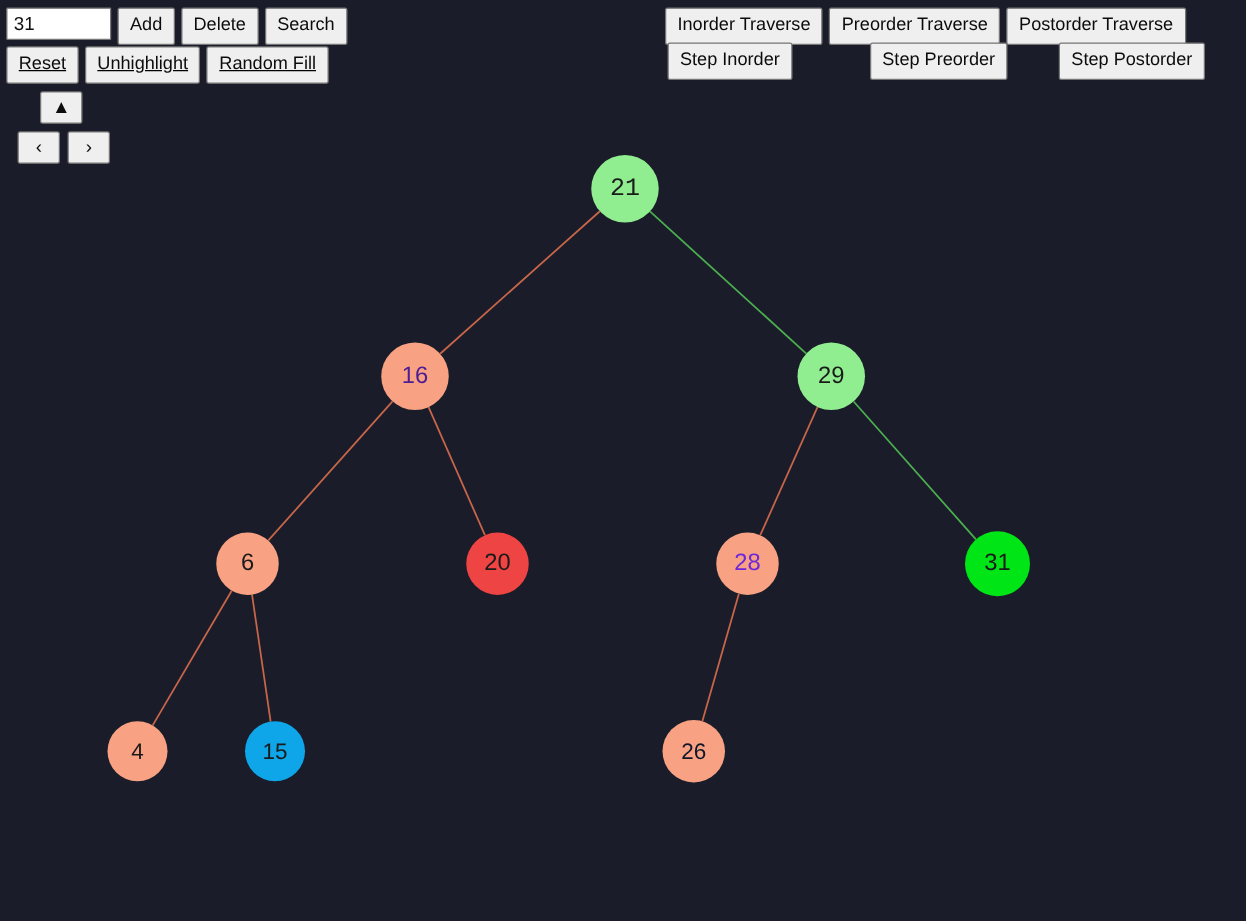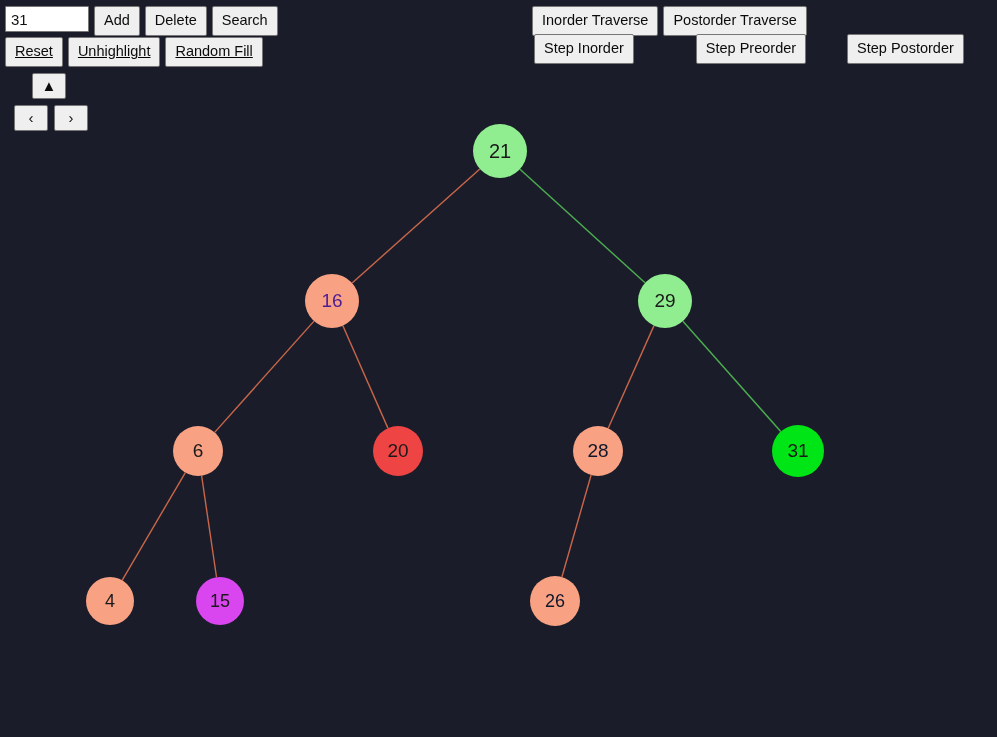--- a/index.html
+++ b/index.html
@@ -147,20 +147,21 @@
   <button class="nav-btn" id="nav-left">
     <span class="glyph">‹</span>
   </button>
   <button class="nav-btn" id="nav-right">
     <span class="glyph">›</span>
   </button>
 </div>
 
 <div class="toolbar" id="toolbar-right-row1">
   <button class="btn">Inorder Traverse</button>
+  <button class="btn">Preorder Traverse</button>
   <button class="btn">Postorder Traverse</button>
 </div>
 
 <div class="toolbar" id="toolbar-right-row2">
   <button class="btn" id="btn-step-inorder">Step Inorder</button>
   <button class="btn" id="btn-step-preorder">Step Preorder</button>
   <button class="btn" id="btn-step-postorder">Step Postorder</button>
 </div>
 
 <svg id="tree-canvas" viewBox="0 0 997 737">
@@ -168,43 +169,43 @@
     <line x1="519.9783819816905" y1="169.16216543790043" x2="645.0216180183095" y2="282.83783456209954" stroke="#4caf50" stroke-width="1.4"></line>
     <line x1="314.0122396765076" y1="321.13555260092437" x2="214.65533363286335" y2="432.35596981395895" stroke="#c9664a" stroke-width="1.4"></line>
     <line x1="342.8739425851825" y1="325.7135058754147" x2="387.93153464334955" y2="428.11712418943085" stroke="#c9664a" stroke-width="1.4"></line>
     <line x1="653.9885332890859" y1="325.65253741249427" x2="608.1958025101056" y2="428.1735764699127" stroke="#c9664a" stroke-width="1.4"></line>
     <line x1="682.9127310442707" y1="321.20232824541813" x2="780.7507034388505" y2="431.5459061340418" stroke="#4caf50" stroke-width="1.4"></line>
     <line x1="185.34963471542852" y1="472.5631226441559" x2="122.1443506731886" y2="580.2994022616103" stroke="#c9664a" stroke-width="1.4"></line>
     <line x1="201.62785468570692" y1="475.7353728570926" x2="216.51725950172136" y2="577.2540420571911" stroke="#c9664a" stroke-width="1.4"></line>
     <line x1="591.1108141736223" y1="475.0320435803873" x2="561.8891858263777" y2="576.9679564196126" stroke="#c9664a" stroke-width="1.4"></line>
   </svg>
 <div id="tree-nodes">
-    <div class="tree-node" style="left: 473px; top: 124px; width: 54px; height: 54px; background: rgb(144, 238, 144); font-size: 20px; color: rgb(26, 26, 26);">
+    <div class="tree-node" style="left: 473px; top: 124px; width: 54px; height: 54px; background: rgb(144, 238, 144); font-size: 20px; color: rgb(26, 26, 26); font-family: Liberation Mono, monospace;">
       <span>21</span>
     </div>
     <div class="tree-node" style="left: 305px; top: 274px; width: 54px; height: 54px; background: rgb(249, 161, 131); font-size: 19px; color: #4c1d95;">
       <span>16</span>
     </div>
     <div class="tree-node" style="left: 638px; top: 274px; width: 54px; height: 54px; background: rgb(144, 238, 144); font-size: 19px; color: rgb(26, 26, 26);">
       <span>29</span>
     </div>
     <div class="tree-node" style="left: 173px; top: 426px; width: 50px; height: 50px; background: rgb(249, 161, 131); font-size: 19px; color: rgb(26, 26, 26);">
       <span>6</span>
     </div>
     <div class="tree-node" style="left: 373px; top: 426px; width: 50px; height: 50px; background: #ef4444; font-size: 19px; color: rgb(26, 26, 26);">
       <span>20</span>
     </div>
-    <div class="tree-node" style="left: 573px; top: 426px; width: 50px; height: 50px; background: rgb(249, 161, 131); font-size: 19px; color: #0f172a; align-items: center;">
+    <div class="tree-node" style="left: 573px; top: 426px; width: 50px; height: 50px; background: rgb(249, 161, 131); font-size: 19px; color: #6d28d9; align-items: center;">
       <span>28</span>
     </div>
     <div class="tree-node" style="left: 772px; top: 425px; width: 52px; height: 52px; background: rgb(0, 229, 22); font-size: 19px; color: rgb(26, 26, 26);">
       <span>31</span>
     </div>
     <div class="tree-node" style="left: 86px; top: 577px; width: 48px; height: 48px; background: rgb(249, 161, 131); font-size: 18px; color: rgb(26, 26, 26);">
       <span>4</span>
     </div>
-    <div class="tree-node" style="left: 196px; top: 577px; width: 48px; height: 48px; background: #d946ef; font-size: 18px; color: rgb(26, 26, 26);">
+    <div class="tree-node" style="left: 196px; top: 577px; width: 48px; height: 48px; background: #0ea5e9; font-size: 18px; color: rgb(26, 26, 26);">
       <span>15</span>
     </div>
     <div class="tree-node" style="left: 530px; top: 576px; width: 50px; height: 50px; background: rgb(249, 161, 131); font-size: 18px; color: #0f172a; text-align: center;">
       <span>26</span>
     </div>
   </div>
 
 </body></html>

